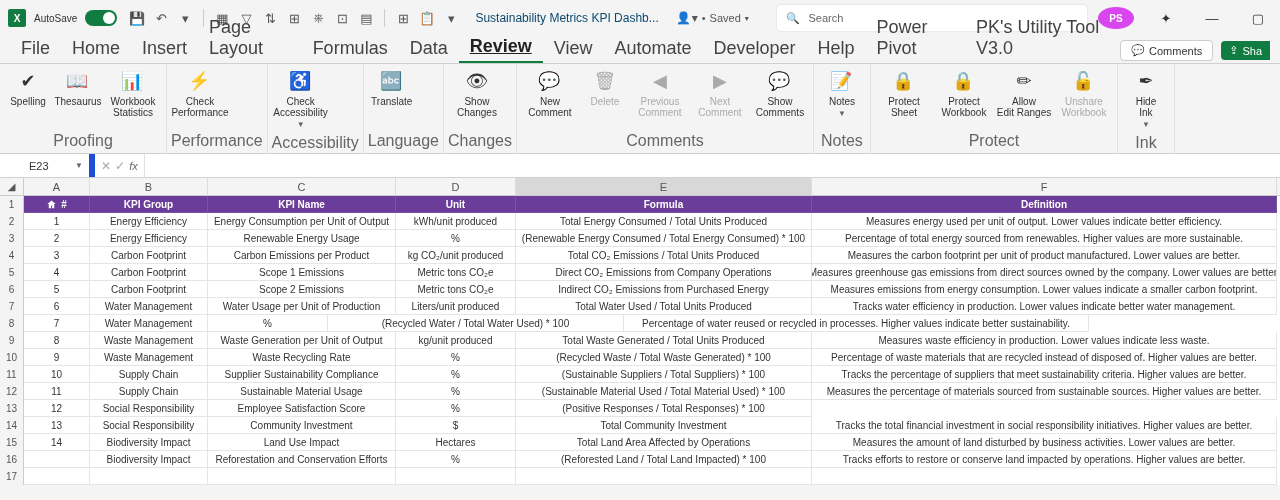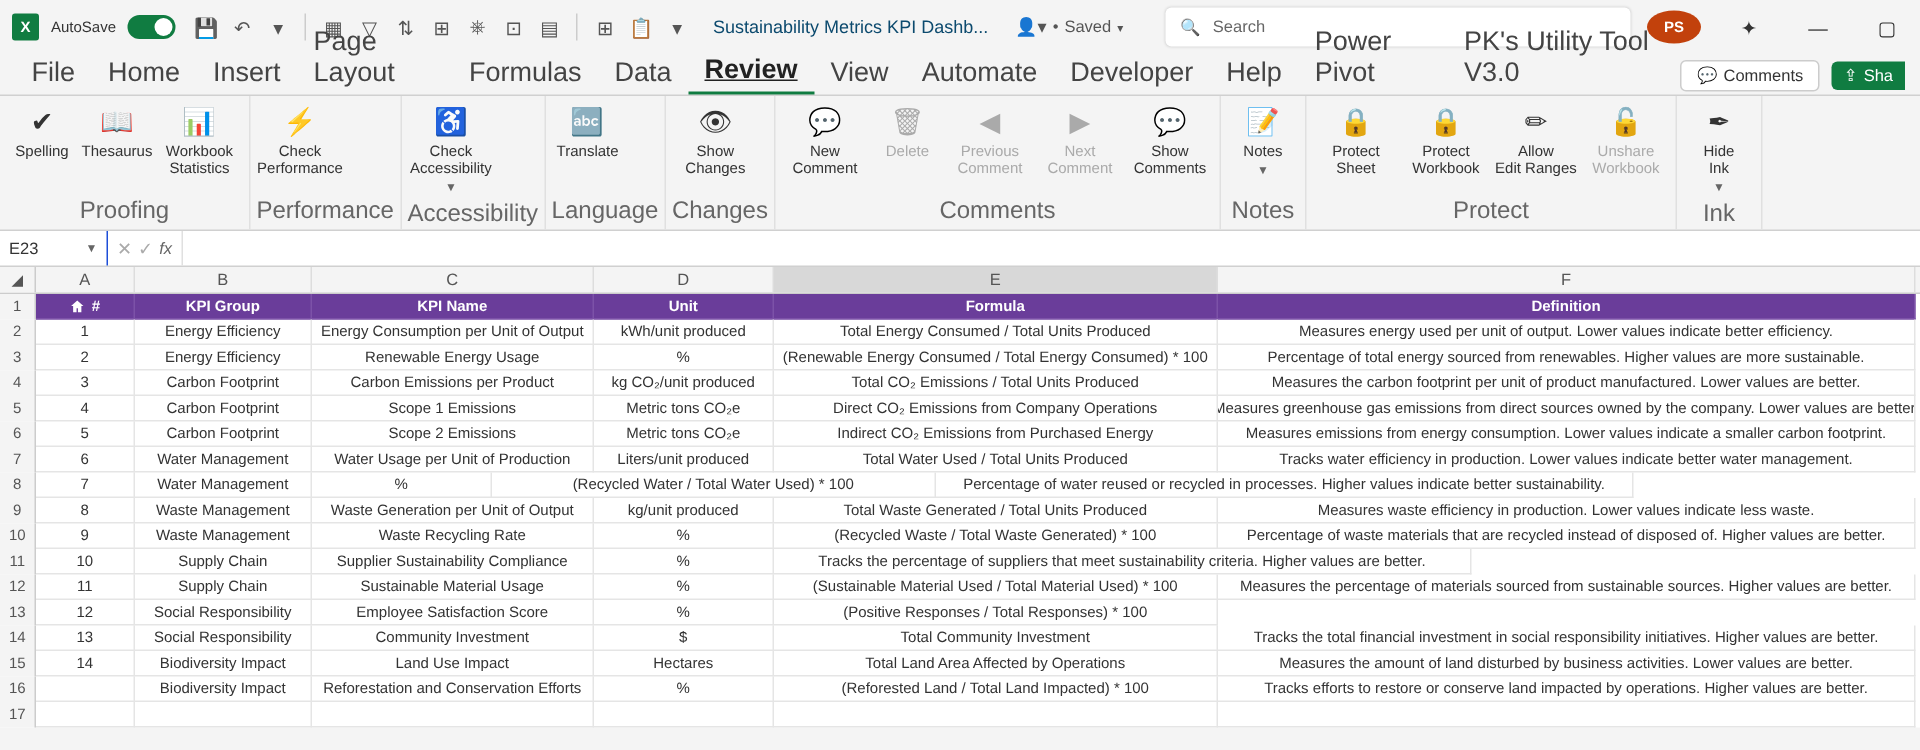--- a/index.html
+++ b/index.html
@@ -11,42 +11,42 @@
     .toggle { width: 32px; height: 16px; background: #107c41; border-radius: 10px; position: relative; }
     .toggle::after { content: ""; position: absolute; right: 2px; top: 2px; width: 12px; height: 12px; background: white; border-radius: 50%; }
     .qat { display: flex; gap: 8px; align-items: center; margin-left: 4px; }
     .qat-icon { width: 16px; height: 16px; display: flex; align-items: center; justify-content: center; color: #555; font-size: 13px; }
     .sep { width: 1px; height: 18px; background: #ccc; margin: 0 2px; }
     .doc-title { margin-left: 8px; font-size: 12px; color: #0c4a6e; }
     .meta-status { margin-left: 10px; font-size: 11px; color: #555; display: flex; align-items: center; gap: 4px; }
     .person-icon { font-size: 12px; }
     .searchbox { flex: 0 0 310px; margin-left: 20px; height: 26px; background: #fff; border-radius: 4px; display: flex; align-items: center; padding: 0 10px; gap: 8px; color: #666; box-shadow: 0 0 2px rgba(0,0,0,0.15); }
     .titlebar-right { margin-left: auto; display: flex; align-items: center; gap: 18px; }
-    .avatar { width: 36px; height: 22px; border-radius: 50%; background: #c2410c; color: white; display: flex; align-items: center; justify-content: center; font-size: 10px; font-weight: bold; }
+    .avatar { width: 36px; height: 22px; border-radius: 50%; background: #d946ef; color: white; display: flex; align-items: center; justify-content: center; font-size: 10px; font-weight: bold; }
     .win-btn { width: 28px; height: 28px; display: flex; align-items: center; justify-content: center; color: #333; font-size: 13px; }
     
     .tabstrip { height: 28px; display: flex; align-items: flex-end; padding: 0 10px; gap: 0; border-bottom: 1px solid #d0d0d0; background: #f4f4f4; }
     .tab { padding: 4px 11px; font-size: 18px; color: #444; cursor: pointer; }
     .tab.active { font-weight: 600; border-bottom: 2px solid #107c41; color: #222; text-decoration: underline; }
     .tabstrip-right { margin-left: auto; display: flex; gap: 8px; align-items: center; padding-bottom: 2px; }
     .comments-btn { background: #fff; border: 1px solid #ccc; border-radius: 4px; padding: 3px 10px; font-size: 11px; display: flex; align-items: center; gap: 4px; }
     .share-btn { background: #107c41; color: white; border-radius: 4px 0 0 4px; padding: 3px 8px; font-size: 11px; display: flex; align-items: center; gap: 4px; }
     
     .ribbon { height: 90px; background: #f4f4f4; display: flex; border-bottom: 1px solid #d0d0d0; }
     .ribbon-group { border-right: 1px solid #e0e0e0; display: flex; flex-direction: column; padding: 2px 4px 0; }
     .ribbon-buttons { display: flex; flex: 1; align-items: flex-start; gap: 2px; padding-top: 2px; }
     .ribbon-label { text-align: center; font-size: 16px; color: #666; padding: 2px 0 3px; }
     .rbtn { display: flex; flex-direction: column; align-items: center; justify-content: flex-start; width: 48px; padding: 2px 0; gap: 2px; font-size: 10px; color: #333; text-align: center; line-height: 1.1; }
     .rbtn.disabled { color: #aaa; }
     .rbtn .ricon { width: 24px; height: 24px; display: flex; align-items: center; justify-content: center; font-size: 18px; }
     .rbtn.wide { width: 58px; }
     .rbtn .caret { font-size: 8px; color: #666; margin-top: 1px; }
     
     .namerow { height: 24px; background: #fff; border-bottom: 1px solid #d0d0d0; display: flex; align-items: center; }
-    .namebox { width: 72px; border-right: 1px solid #1d4ed8; padding: 0 6px; display: flex; align-items: center; justify-content: space-between; font-size: 11px; height: 100%; }
+    .namebox { width: 72px; border-right: 6px solid #1d4ed8; padding: 0 6px; display: flex; align-items: center; justify-content: space-between; font-size: 11px; height: 100%; margin-left: 23px; }
     .namebox .dd { font-size: 8px; color: #666; }
     .fx-controls { display: flex; align-items: center; gap: 4px; padding: 0 6px; color: #aaa; font-size: 12px; }
     .fx-controls .fx { font-style: italic; color: #666; font-size: 11px; }
     .formulabar { flex: 1; padding: 0 6px; height: 100%; display: flex; align-items: center; border-left: 1px solid #e0e0e0; }
     
     .grid { background: #fff; }
     .colheads { display: flex; height: 18px; background: #f4f4f4; border-bottom: 1px solid #ccc; font-size: 11px; color: #555; }
     .rowhead { width: 24px; background: #f4f4f4; border-right: 1px solid #ccc; display: flex; align-items: center; justify-content: center; font-size: 10px; color: #555; }
     .colhead { border-right: 1px solid #ddd; display: flex; align-items: center; justify-content: center; }
     .colA { width: 66px; } .colB { width: 118px; } .colC { width: 188px; } .colD { width: 120px; }
@@ -367,20 +367,21 @@
         <div class="cell colD">%</div>
         <div class="cell colE">(Recycled Waste / Total Waste Generated) * 100</div>
         <div class="cell colF">Percentage of waste materials that are recycled instead of disposed of. Higher values are better.</div>
       </div>
       <div class="datarow">
         <div class="rowhead">11</div>
         <div class="cell colA">10</div>
         <div class="cell colB">Supply Chain</div>
         <div class="cell colC">Supplier Sustainability Compliance</div>
         <div class="cell colD">%</div>
+        <div class="cell colE">(Sustainable Suppliers / Total Suppliers) * 100</div>
         <div class="cell colF">Tracks the percentage of suppliers that meet sustainability criteria. Higher values are better.</div>
       </div>
       <div class="datarow">
         <div class="rowhead">12</div>
         <div class="cell colA">11</div>
         <div class="cell colB">Supply Chain</div>
         <div class="cell colC">Sustainable Material Usage</div>
         <div class="cell colD">%</div>
         <div class="cell colE">(Sustainable Material Used / Total Material Used) * 100</div>
         <div class="cell colF">Measures the percentage of materials sourced from sustainable sources. Higher values are better.</div>

